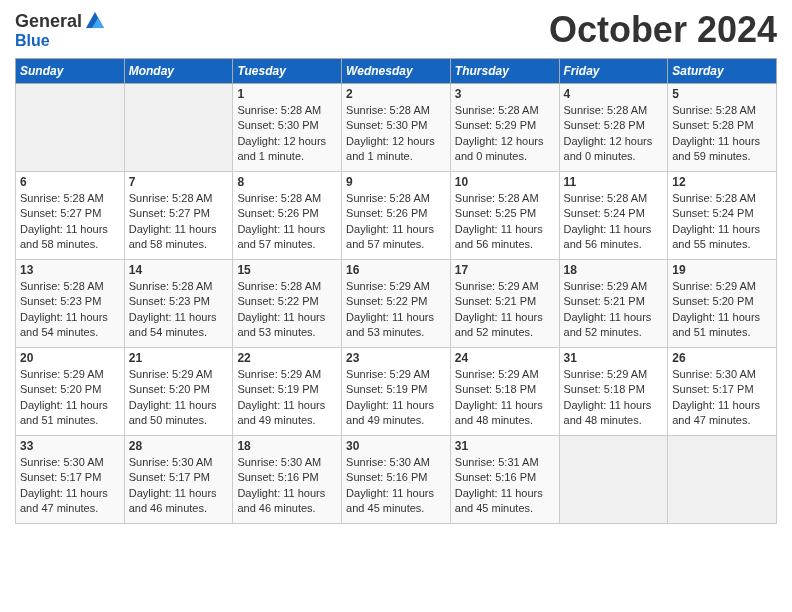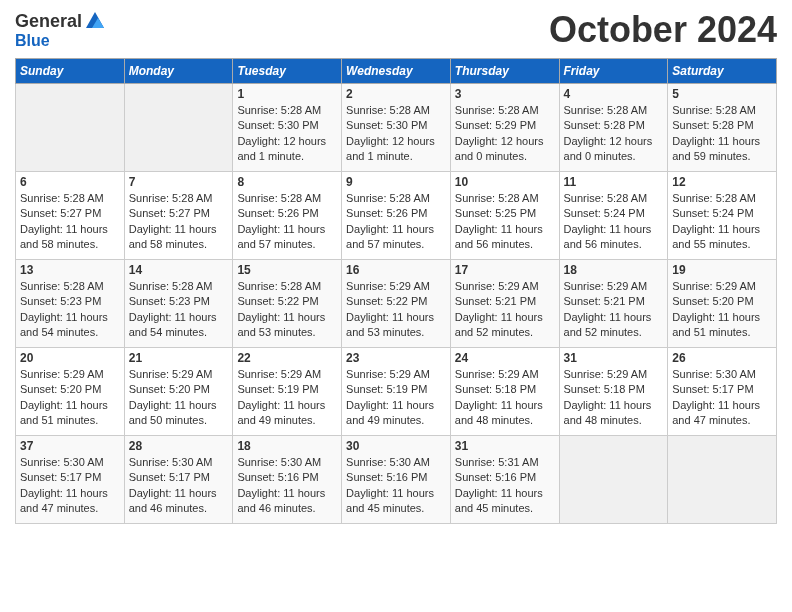--- a/index.html
+++ b/index.html
@@ -325,21 +325,21 @@
           <td>
             <span class="day-num">26</span>
             <div class="day-info" style="white-space: pre-line;">Sunrise: 5:30 AM
 Sunset: 5:17 PM
 Daylight: 11 hours
 and 47 minutes.</div>
           </td>
         </tr>
         <tr>
           <td>
-            <span class="day-num">37</span>
+            <span class="day-num">33</span>
             <div class="day-info" style="white-space: pre-line;">Sunrise: 5:30 AM
 Sunset: 5:17 PM
 Daylight: 11 hours
 and 47 minutes.</div>
           </td>
           <td>
             <span class="day-num">28</span>
             <div class="day-info" style="white-space: pre-line;">Sunrise: 5:30 AM
 Sunset: 5:17 PM
 Daylight: 11 hours

